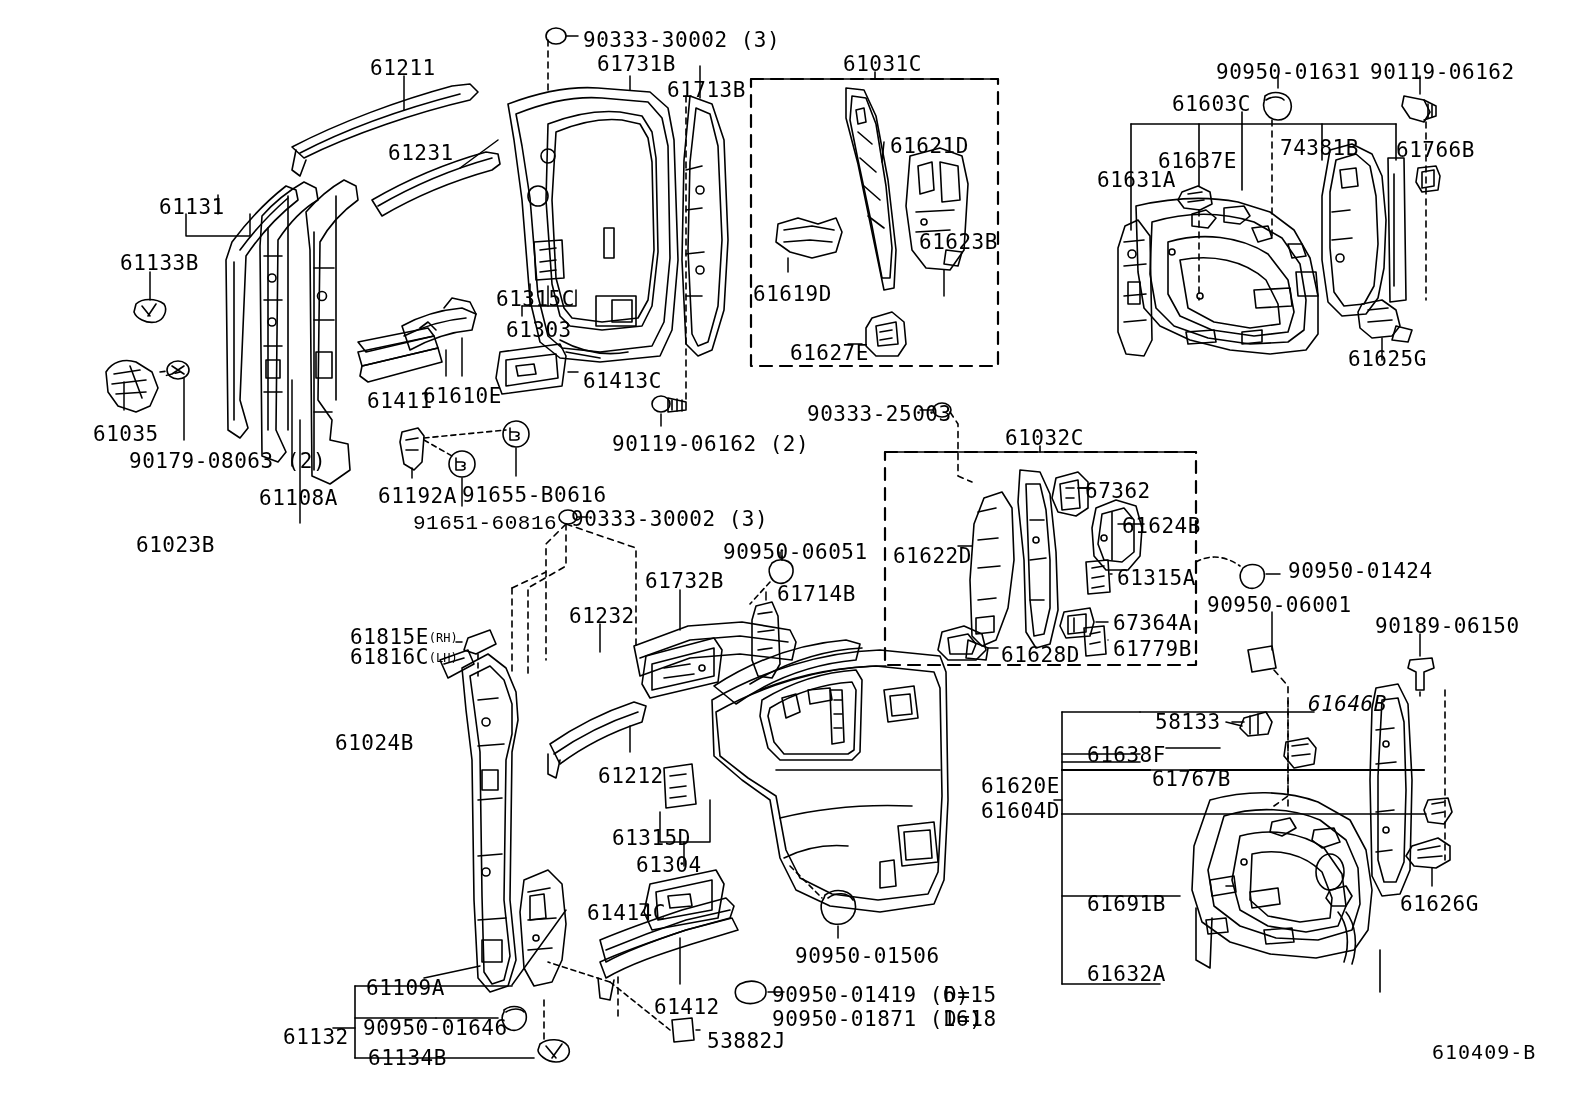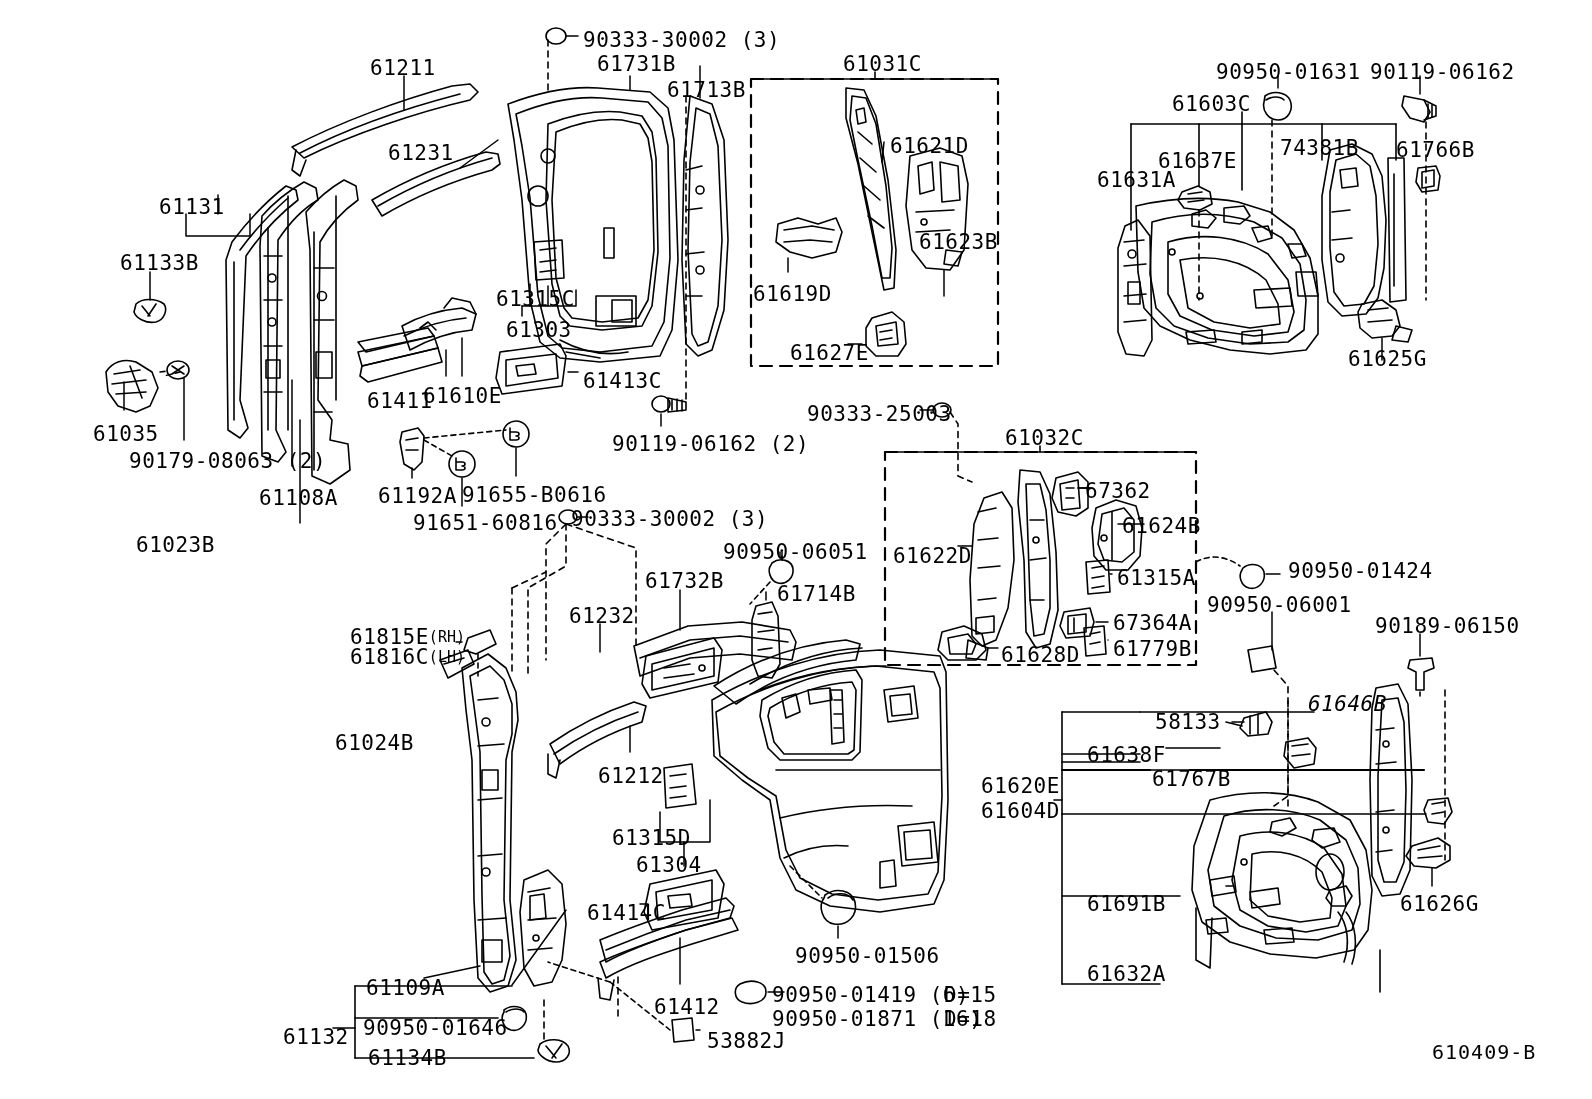--- a/index.html
+++ b/index.html
@@ -18,21 +18,21 @@
   .lbl{
     position:absolute;
     color:#000;
     font-family:"DejaVu Sans Mono","Liberation Mono",monospace;
     font-size:21px;
     letter-spacing:0.5px;
     white-space:nowrap;
     line-height:1;
     font-weight:500;
   }
-  .sub{font-size:15px;vertical-align:2px;letter-spacing:0;}
+  .sub{font-size:12px;vertical-align:2px;letter-spacing:0;}
   .diagcode{
     position:absolute;
     font-size:20px;
     letter-spacing:1px;
     color:#000;
   }
 </style>
 </head>
 <body>
 
@@ -671,21 +671,21 @@
   <div class="lbl" style="left:807px;top:404px;">90333-25003</div>
   <div class="lbl" style="left:1005px;top:428px;">61032C</div>
   <div class="lbl" style="left:129px;top:451px;">90179-08063 (2)</div>
   <div class="lbl" style="left:259px;top:457px;margin-top:31px;">61108A</div>
   <div class="lbl" style="left:378px;top:486px;">61192A</div>
   <div class="lbl" style="left:462px;top:485px;">91655-B0616</div>
   <div class="lbl" style="left:1085px;top:481px;">67362</div>
   <div class="lbl" style="left:1122px;top:516px;">61624B</div>
   <div class="lbl" style="left:571px;top:509px;">90333-30002 (3)</div>
   <div class="lbl" style="left:723px;top:542px;">90950-06051</div>
-  <div class="lbl" style="left:413px;top:513px;">91651-60816</div>
+  <div class="lbl" style="left:413px;top:513px;font-family:Liberation Mono, monospace;">91651-60816</div>
   <div class="lbl" style="left:136px;top:535px;">61023B</div>
   <div class="lbl" style="left:893px;top:546px;">61622D</div>
   <div class="lbl" style="left:1117px;top:568px;">61315A</div>
   <div class="lbl" style="left:1288px;top:561px;">90950-01424</div>
   <div class="lbl" style="left:645px;top:571px;">61732B</div>
   <div class="lbl" style="left:777px;top:584px;">61714B</div>
   <div class="lbl" style="left:569px;top:606px;">61232</div>
   <div class="lbl" style="left:1207px;top:595px;">90950-06001</div>
   <div class="lbl" style="left:1375px;top:616px;">90189-06150</div>
   <div class="lbl" style="left:1113px;top:613px;">67364A</div>

